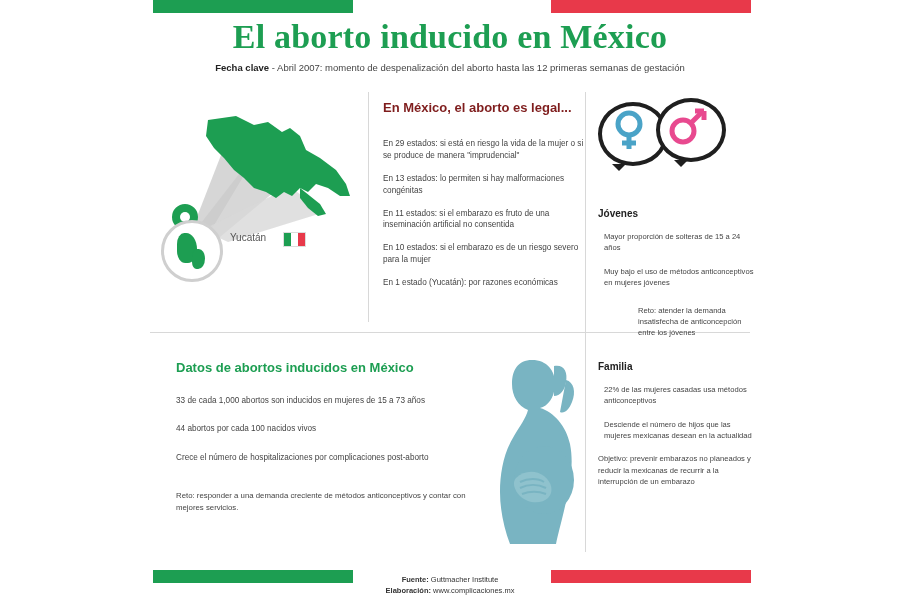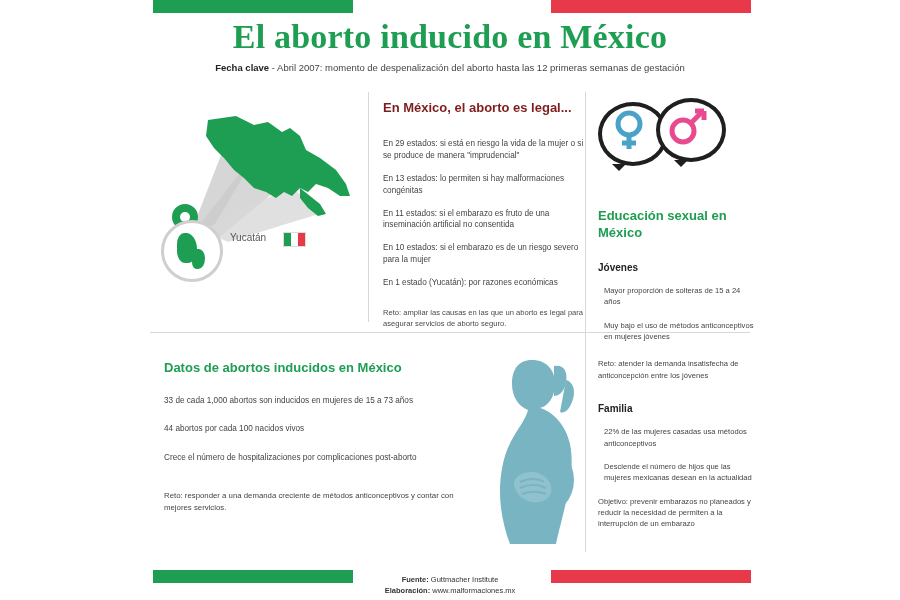--- a/index.html
+++ b/index.html
@@ -87,21 +87,21 @@
   .bubble-r:after{left:14px;bottom:-16px;border-top-color:#1f1f1f;}
 
   
   .edu{position:absolute;left:598px;top:208px;width:160px;}
   .edu h2{font-size:13px;font-weight:700;color:#1d9e52;margin:0 0 20px 0;line-height:1.3;}
   .edu h3{font-size:10px;font-weight:700;color:#222;margin:0 0 12px 0;}
   .edu p{font-size:7.6px;line-height:1.5;margin:0 0 12px 0;color:#444;}
   .edu p.indent{padding-left:6px;}
 
   
-  .datos{position:absolute;left:164px;top:360px;width:300px;}
+  .datos{position:absolute;left:176px;top:360px;width:300px;}
   .datos h2{font-size:13px;font-weight:700;color:#1d9e52;margin:0 0 20px 0;}
   .datos p{font-size:8.2px;line-height:1.5;margin:0 0 16px 0;color:#444;}
   .datos .reto{font-size:7.8px;line-height:1.5;margin-top:26px;}
 
   
   .footer{
     position:absolute;left:0;top:574px;width:900px;text-align:center;
     font-size:7.5px;line-height:1.5;color:#333;
   }
   .footer b{font-weight:700;}
@@ -151,21 +151,20 @@
     </div>
   </div>
 
   <div class="legal">
     <div class="h-green">En México, el aborto es legal...</div>
     <p>En 29 estados: si está en riesgo la vida de la mujer o si se produce de manera "imprudencial"</p>
     <p>En 13 estados: lo permiten si hay malformaciones congénitas</p>
     <p>En 11 estados: si el embarazo es fruto de una inseminación artificial no consentida</p>
     <p>En 10 estados: si el embarazo es de un riesgo severo para la mujer</p>
     <p>En 1 estado (Yucatán): por razones económicas</p>
-    <p class="reto">Reto: ampliar las causas en las que un aborto es legal para asegurar servicios de aborto seguro.</p>
   </div>
 
   <div class="symbols">
     <div class="bubble bubble-l"></div>
     <div class="bubble bubble-r"></div>
     <svg style="position:absolute;left:0;top:0;" width="150" height="85">
 
       <g>
         <circle cx="31" cy="26" r="11" fill="none" stroke="#4aa3c7" stroke-width="5"></circle>
         <line x1="31" y1="37" x2="31" y2="51" stroke="#4aa3c7" stroke-width="5"></line>
@@ -175,31 +174,30 @@
       <g>
         <circle cx="85" cy="33" r="11" fill="none" stroke="#e8498f" stroke-width="5"></circle>
         <line x1="93" y1="25" x2="105" y2="13" stroke="#e8498f" stroke-width="5"></line>
         <line x1="97" y1="13" x2="106" y2="13" stroke="#e8498f" stroke-width="5"></line>
         <line x1="106" y1="13" x2="106" y2="22" stroke="#e8498f" stroke-width="5"></line>
       </g>
     </svg>
   </div>
 
   <div class="edu">
-    <h2>Educación sexual en México</h2>
 
     <h3>Jóvenes</h3>
     <p class="indent">Mayor proporción de solteras de 15 a 24 años</p>
     <p class="indent">Muy bajo el uso de métodos anticonceptivos en mujeres jóvenes</p>
-    <p style="margin-top:16px;">Reto: atender la demanda insatisfecha de anticoncepción entre los jóvenes</p>
+    <p style="margin-top:16px;margin-left:40px;">Reto: atender la demanda insatisfecha de anticoncepción entre los jóvenes</p>
 
     <h3 style="margin-top:22px;">Familia</h3>
     <p class="indent">22% de las mujeres casadas usa métodos anticonceptivos</p>
     <p class="indent">Desciende el número de hijos que las mujeres mexicanas desean en la actualidad</p>
-    <p>Objetivo: prevenir embarazos no planeados y reducir la necesidad de permiten a la interrupción de un embarazo</p>
+    <p>Objetivo: prevenir embarazos no planeados y reducir la mexicanas de recurrir a la interrupción de un embarazo</p>
   </div>
 
   <div class="datos">
     <h2>Datos de abortos inducidos en México</h2>
     <p>33 de cada 1,000 abortos son inducidos en mujeres de 15 a 73 años</p>
     <p>44 abortos por cada 100 nacidos vivos</p>
     <p>Crece el número de hospitalizaciones por complicaciones post-aborto</p>
     <p class="reto">Reto: responder a una demanda creciente de métodos anticonceptivos y contar con mejores servicios.</p>
   </div>
 
@@ -219,17 +217,17 @@
       <path d="M50,136 C58,132 68,132 76,136" stroke="#79b4c2" stroke-width="2" fill="none"></path>
       <path d="M52,142 C60,139 68,139 76,142" stroke="#79b4c2" stroke-width="2" fill="none"></path>
     </svg>
   </div>
 
   <div class="footer">
     <div>
       <b>Fuente:</b><span> Guttmacher Institute</span>
     </div>
     <div>
-      <b>Elaboración:</b><span> www.malformaciones.mx</span>
+      <b>Elaboración:</b><span> www.complicaciones.mx</span>
     </div>
   </div>
 
 </div>
 
 </body></html>

